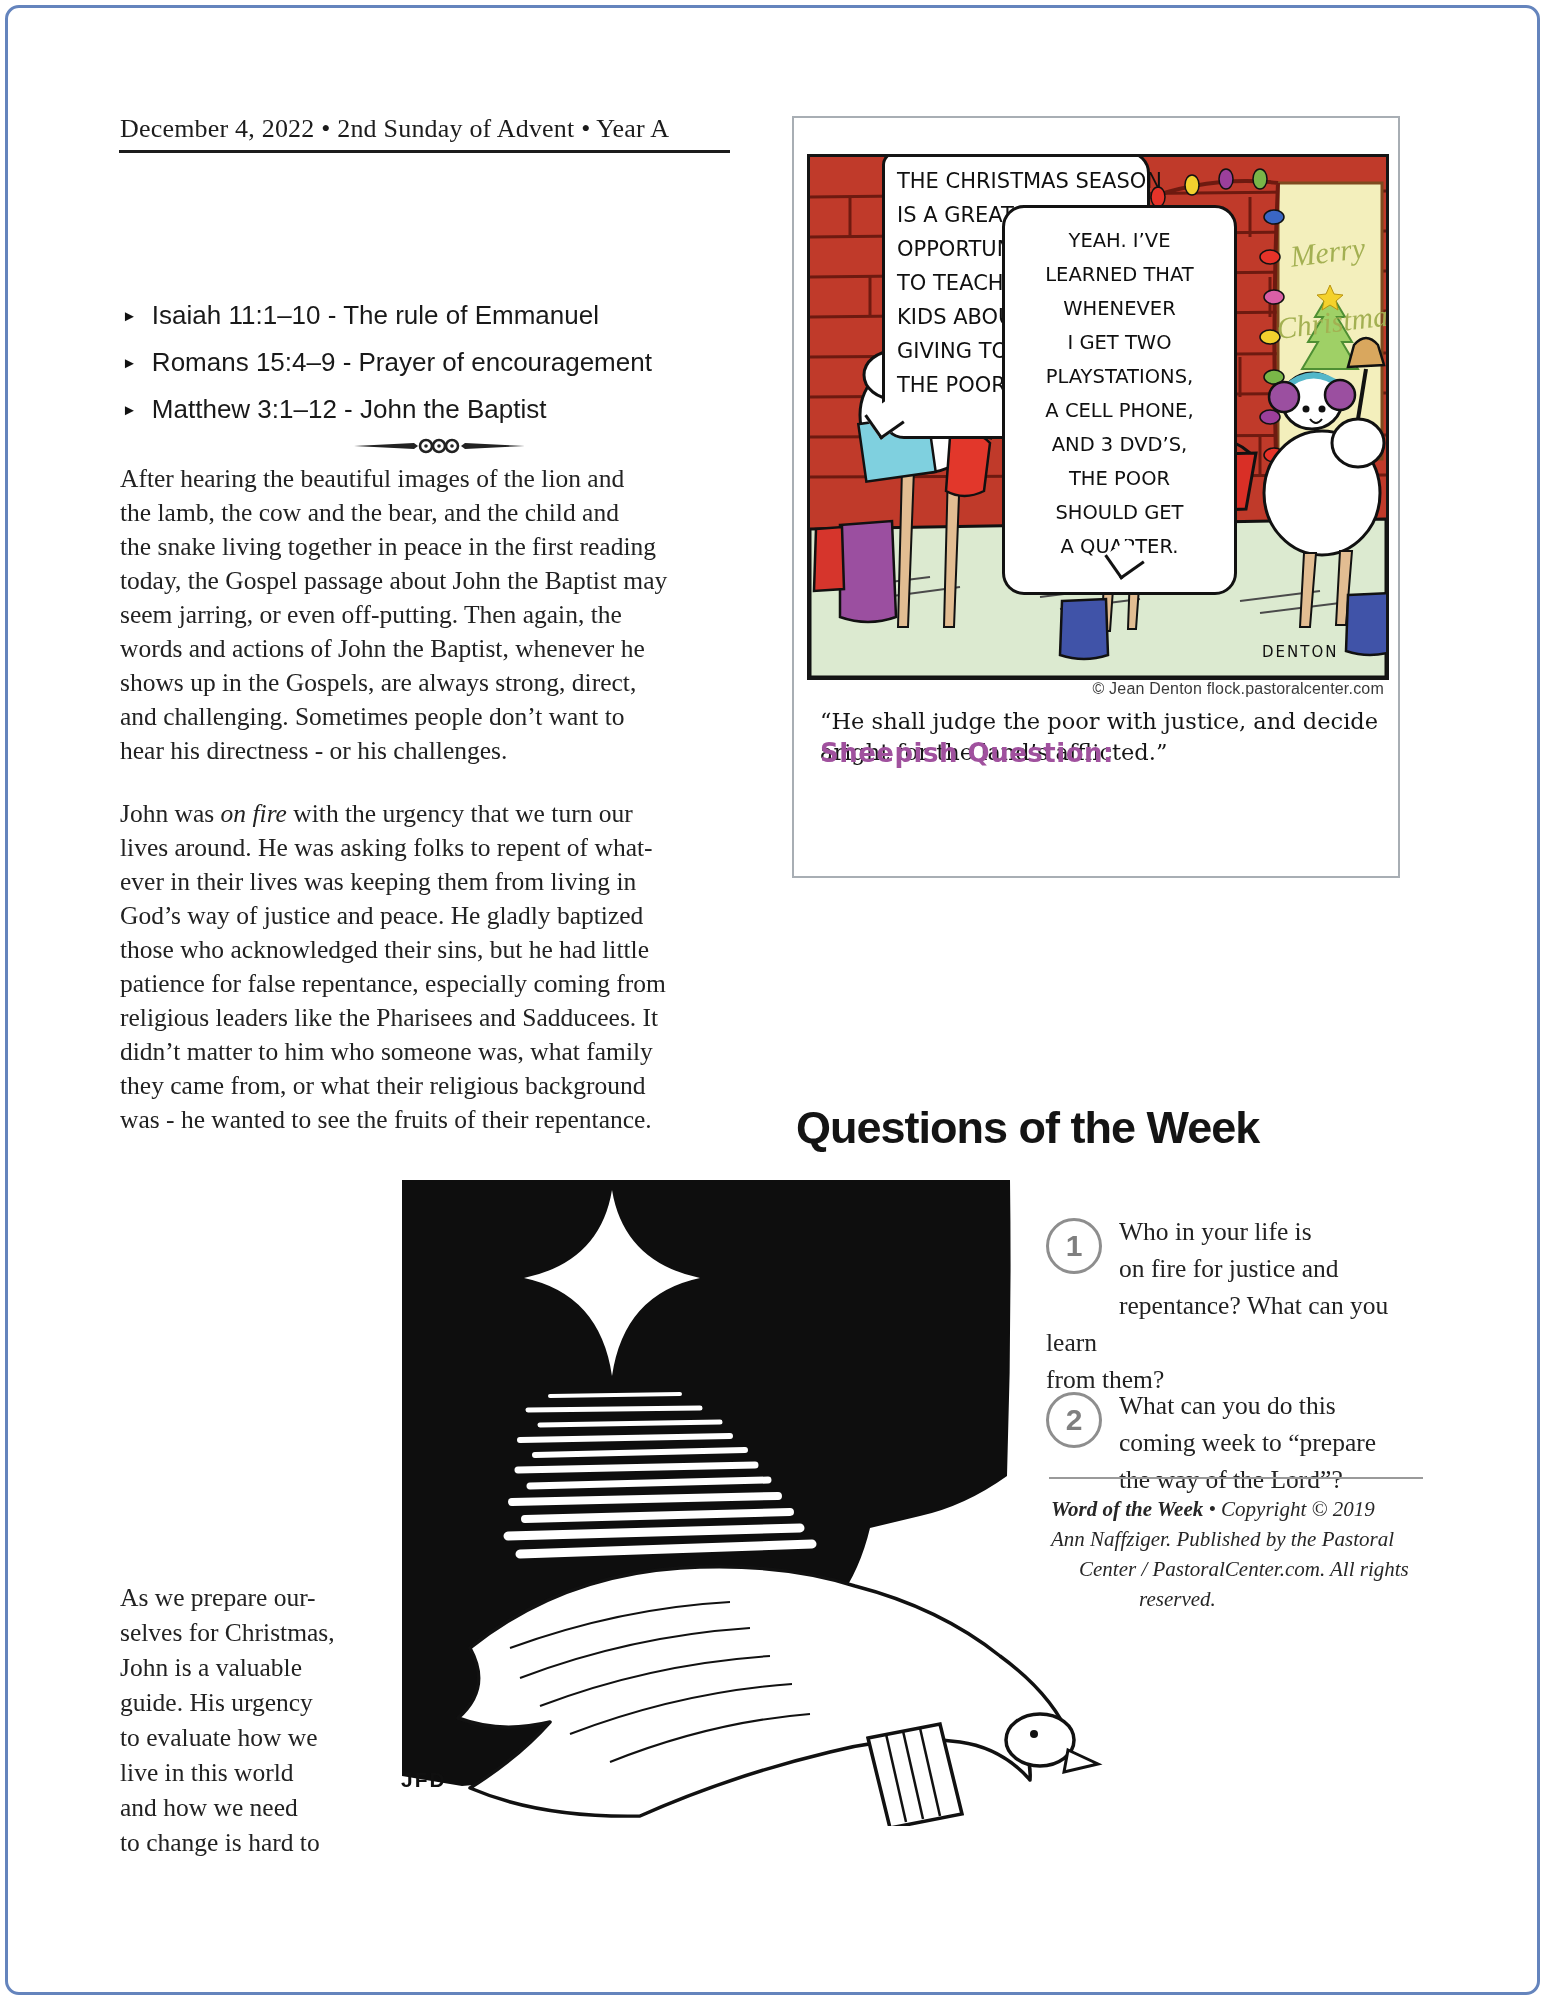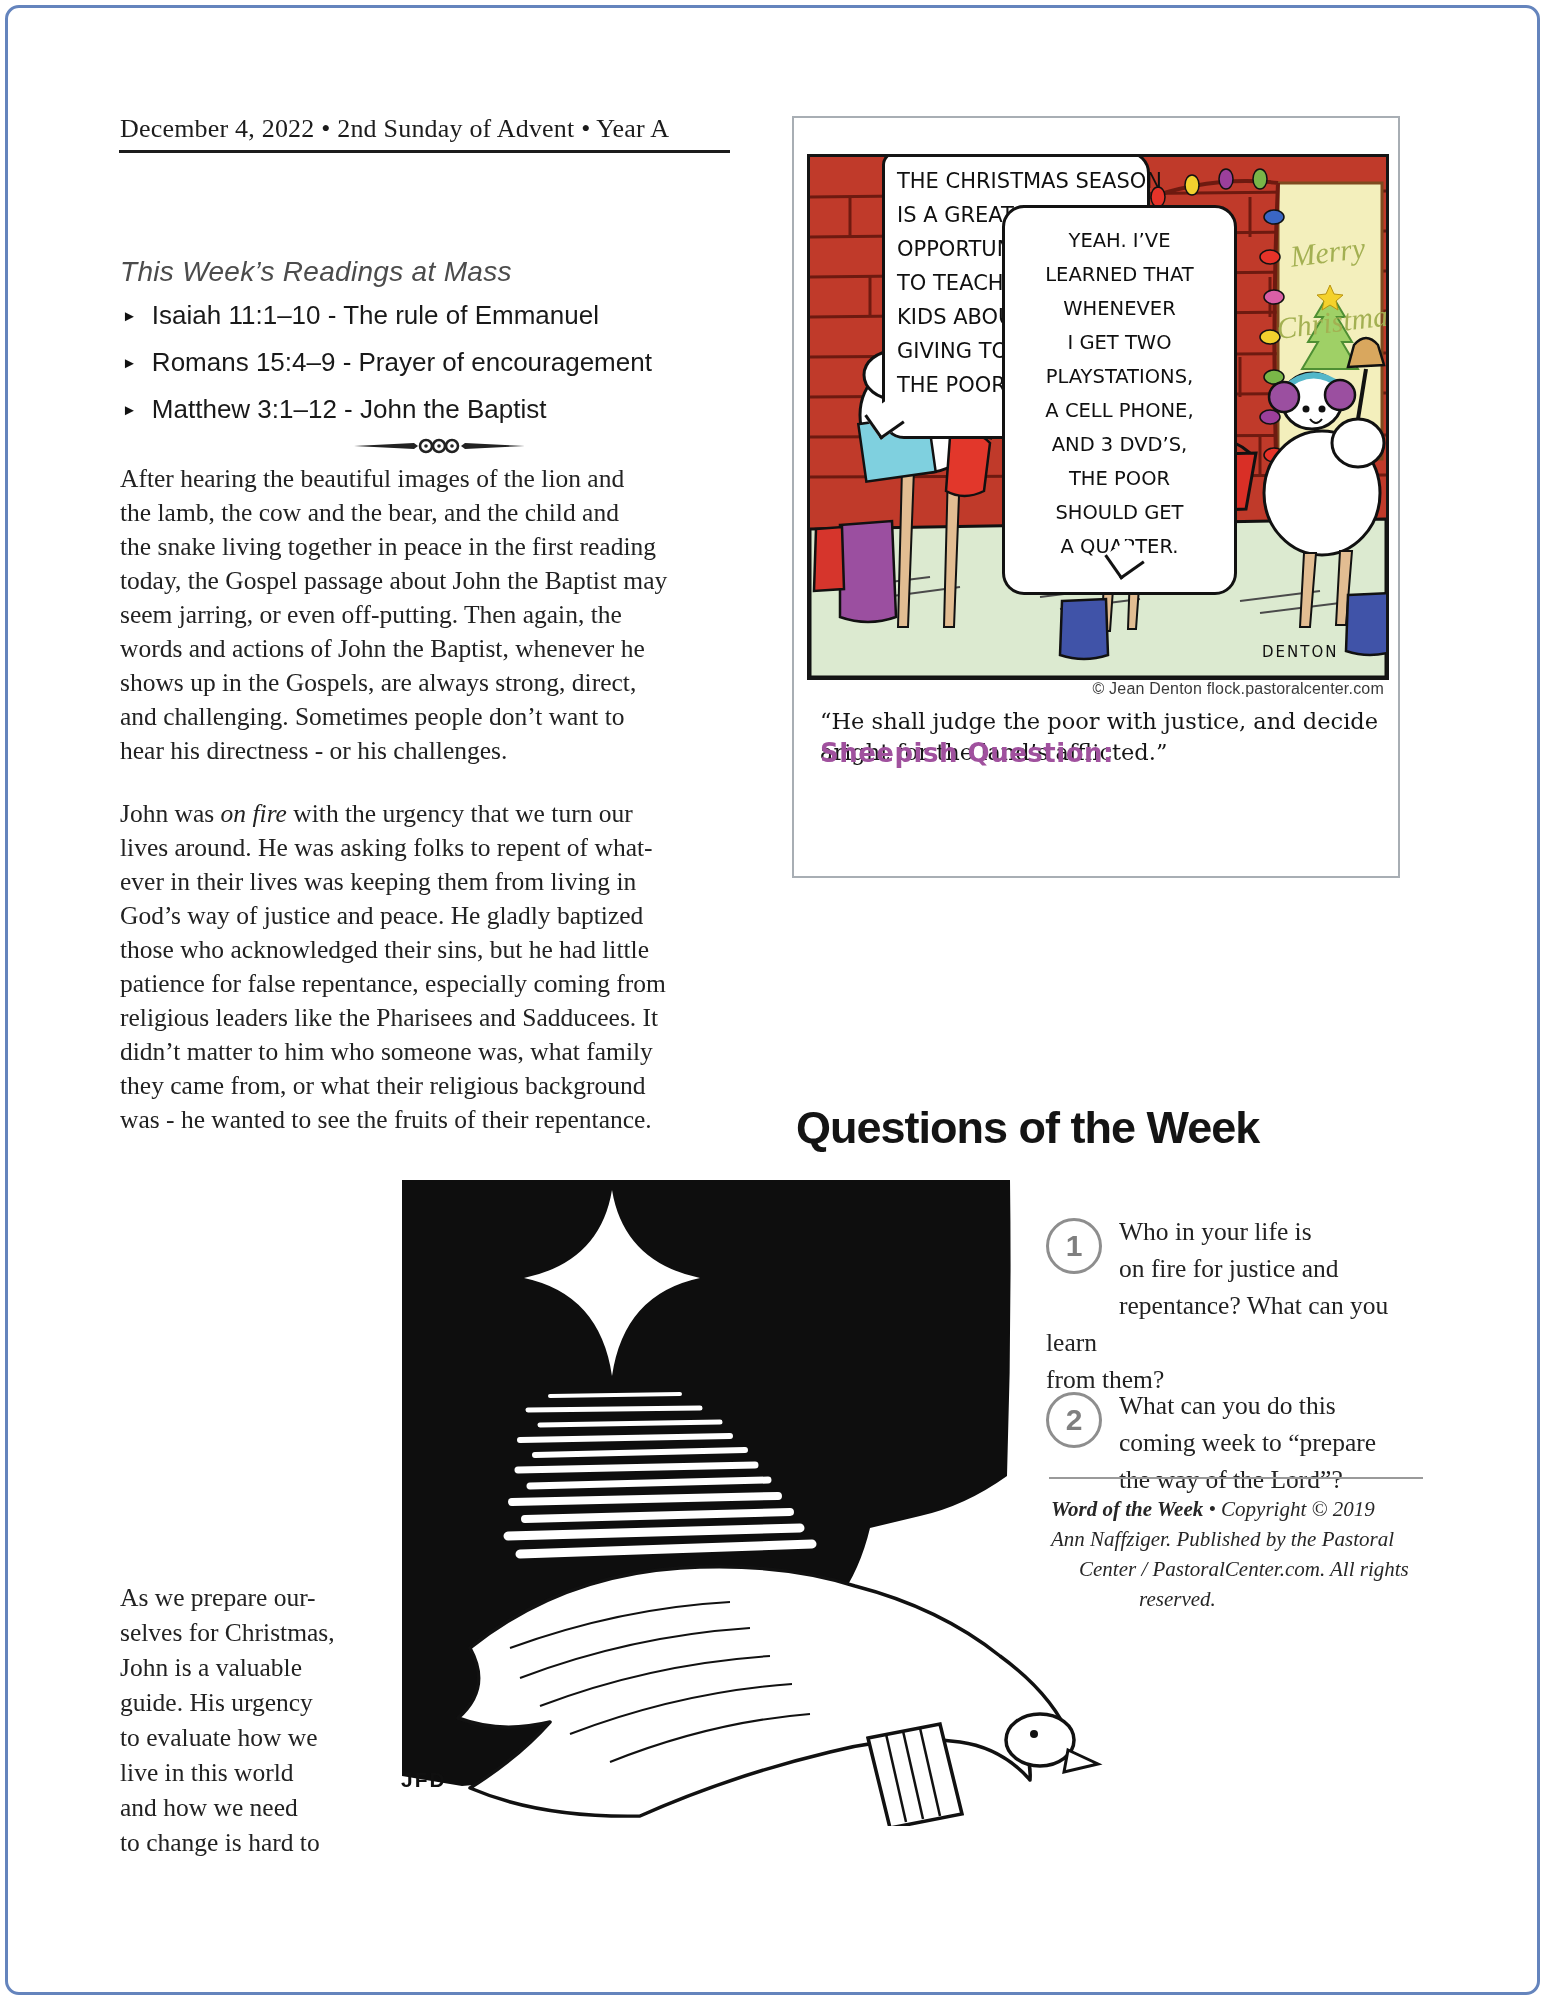--- a/index.html
+++ b/index.html
@@ -76,21 +76,20 @@
   .f-line4{padding-left:88px;}
 </style>
 </head>
 <body>
 
 <div id="page">
   <div class="blue-frame"></div>
 
   <div class="abs date-line">December 4, 2022 • 2nd Sunday of Advent • Year A</div>
   <div class="abs date-rule"></div>
-  <div class="abs readings-heading">This Week’s Readings at Mass</div>
 
   <div class="abs readings">
     <div class="reading-item">
       <span class="reading-bullet">►</span>
       <span>Isaiah 11:1–10 - The rule of Emmanuel</span>
     </div>
     <div class="reading-item">
       <span class="reading-bullet">►</span>
       <span>Romans 15:4–9 - Prayer of encouragement</span>
     </div>

